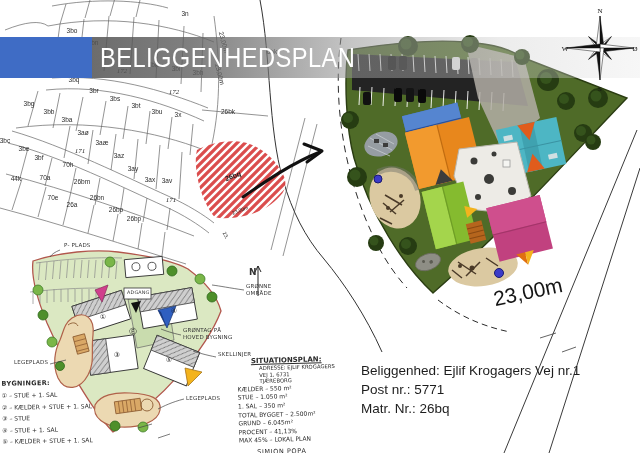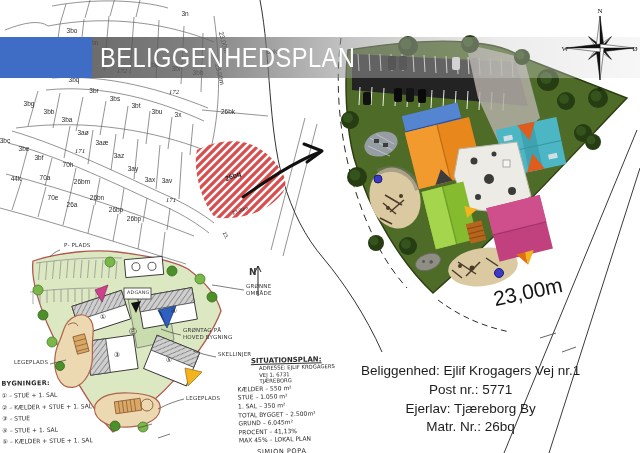--- a/index.html
+++ b/index.html
@@ -40,21 +40,21 @@
   .legend .lg-title{font-size:6.5px;font-weight:bold;letter-spacing:.3px;margin-bottom:2px;}
   .legend .lg-item{font-size:6px;line-height:11.5px;white-space:nowrap;}
   
   .notes{position:absolute;left:238px;top:356px;width:118px;z-index:12;
          font-family:"DejaVu Sans",sans-serif;color:#2a2a2a;transform:rotate(-1.5deg);}
   .notes .nt-title{font-size:7px;font-weight:bold;text-decoration:underline;margin-left:14px;}
   .notes .nt-addr{font-size:5.3px;line-height:6.6px;margin-left:22px;}
   .notes .nt-line{font-size:6px;line-height:8.6px;white-space:nowrap;}
   .notes .nt-sig{font-size:6.5px;margin-top:3px;margin-left:18px;letter-spacing:.6px;}
   
-  .prop{position:absolute;left:361px;top:362px;z-index:12;color:#1d1d1d;text-align:center;}
+  .prop{position:absolute;left:361px;top:362px;z-index:12;color:#1d1d1d;}
   .prop div{font-size:13.5px;line-height:18.8px;white-space:nowrap;}
 </style>
 </head>
 <body>
 
 <div class="stage">
 
   <svg class="base-svg" width="640" height="453" viewBox="0 0 640 453">
     <defs>
       <pattern id="redhatch" width="8" height="8" patternUnits="userSpaceOnUse">
@@ -437,17 +437,16 @@
     <div class="nt-line">TOTAL BYGGET – 2.500m²</div>
     <div class="nt-line">GRUND – 6.045m²</div>
     <div class="nt-line">PROCENT – 41,13%</div>
     <div class="nt-line">MAX 45% – LOKAL PLAN</div>
     <div class="nt-sig">SIMION POPA</div>
   </div>
 
   <div class="prop">
     <div>Beliggenhed: Ejlif Krogagers Vej nr.1</div>
     <div>Post nr.: 5771</div>
-    <div>Ejerlav: Tjæreborg By</div>
     <div>Matr. Nr.: 26bq</div>
   </div>
 
 </div>
 
 </body></html>

